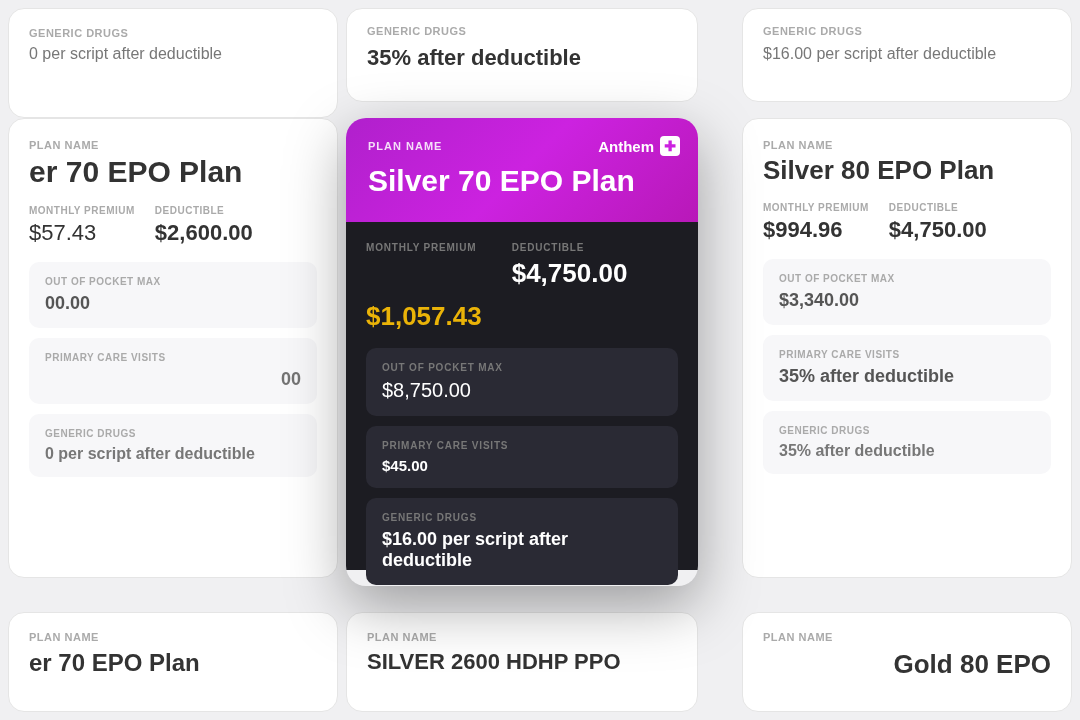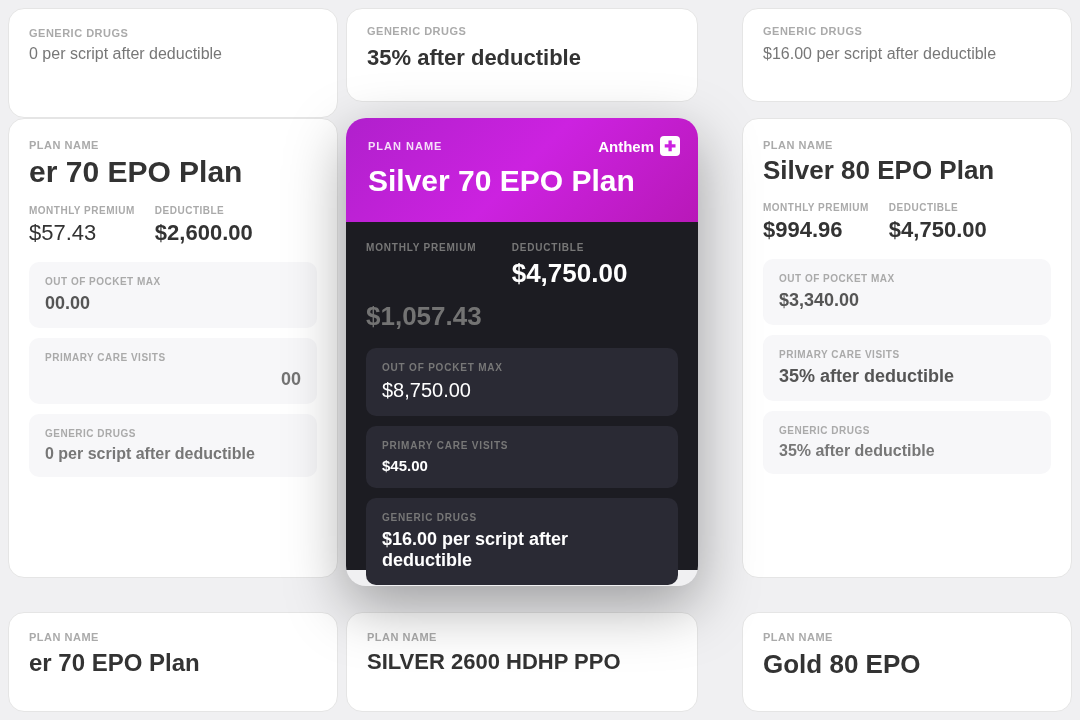--- a/index.html
+++ b/index.html
@@ -97,41 +97,41 @@
   <div style="font-size:24px;font-weight:700;color:#333;">er 70 EPO Plan</div>
 </div>
 
 <div style="position:absolute;bottom:8px;left:346px;width:352px;height:100px;background:#fff;border-radius:16px;border:1px solid #e5e5e5;padding:18px 20px;overflow:hidden;z-index:5;">
   <div style="font-size:11px;font-weight:600;color:#aaa;letter-spacing:0.5px;text-transform:uppercase;margin-bottom:6px;">PLAN NAME</div>
   <div style="font-size:22px;font-weight:700;color:#333;">SILVER 2600 HDHP PPO</div>
 </div>
 
 <div style="position:absolute;bottom:8px;right:8px;width:330px;height:100px;background:#fff;border-radius:16px;border:1px solid #e5e5e5;padding:18px 20px;overflow:hidden;">
   <div style="font-size:11px;font-weight:600;color:#aaa;letter-spacing:0.5px;text-transform:uppercase;margin-bottom:6px;">PLAN NAME</div>
-  <div style="font-size:26px;font-weight:700;color:#333;">Gold 80 EPO</div>
+  <div style="font-size:26px;font-weight:700;color:#333;text-align:right;">Gold 80 EPO</div>
 </div>
 
 <div style="position:absolute;left:346px;top:118px;width:352px;height:468px;border-radius:20px;overflow:hidden;box-shadow:0 20px 60px rgba(0,0,0,0.35);z-index:20;">
 
   <div style="background:linear-gradient(135deg,#b020cc,#cc22e0,#b818b8);padding:22px 22px 24px;position:relative;">
 
     <div style="position:absolute;top:18px;right:18px;display:flex;align-items:center;gap:6px;">
       <span style="color:white;font-size:15px;font-weight:700;">Anthem</span>
       <div style="width:20px;height:20px;background:white;border-radius:4px;display:flex;align-items:center;justify-content:center;font-size:14px;font-weight:900;color:#cc22e0;">✚</div>
     </div>
     <div style="font-size:11px;font-weight:600;color:rgba(255,255,255,0.85);letter-spacing:1px;text-transform:uppercase;margin-bottom:6px;">PLAN NAME</div>
     <div style="font-size:30px;font-weight:700;color:white;margin-top:12px;">Silver 70 EPO Plan</div>
   </div>
 
   <div style="background:#1c1c22;padding:20px;height:calc(100% - 120px);">
 
     <div style="display:flex;gap:30px;margin-bottom:16px;">
       <div>
         <div style="font-size:10px;font-weight:600;color:#777;letter-spacing:0.8px;text-transform:uppercase;margin-bottom:5px;">MONTHLY PREMIUM</div>
-        <div style="font-size:26px;font-weight:700;color:#737373;margin-top:48px;">$1,057.43</div>
+        <div style="font-size:26px;font-weight:700;color:#eab308;margin-top:48px;">$1,057.43</div>
       </div>
       <div>
         <div style="font-size:10px;font-weight:600;color:#777;letter-spacing:0.8px;text-transform:uppercase;margin-bottom:5px;">DEDUCTIBLE</div>
         <div style="font-size:26px;font-weight:700;color:white;">$4,750.00</div>
       </div>
     </div>
 
     <div style="background:#2a2a34;border-radius:10px;padding:14px 16px;margin-bottom:10px;">
       <div style="font-size:10px;font-weight:600;color:#777;letter-spacing:0.8px;text-transform:uppercase;margin-bottom:6px;">OUT OF POCKET MAX</div>
       <div style="font-size:20px;font-weight:400;color:white;">$8,750.00</div>

